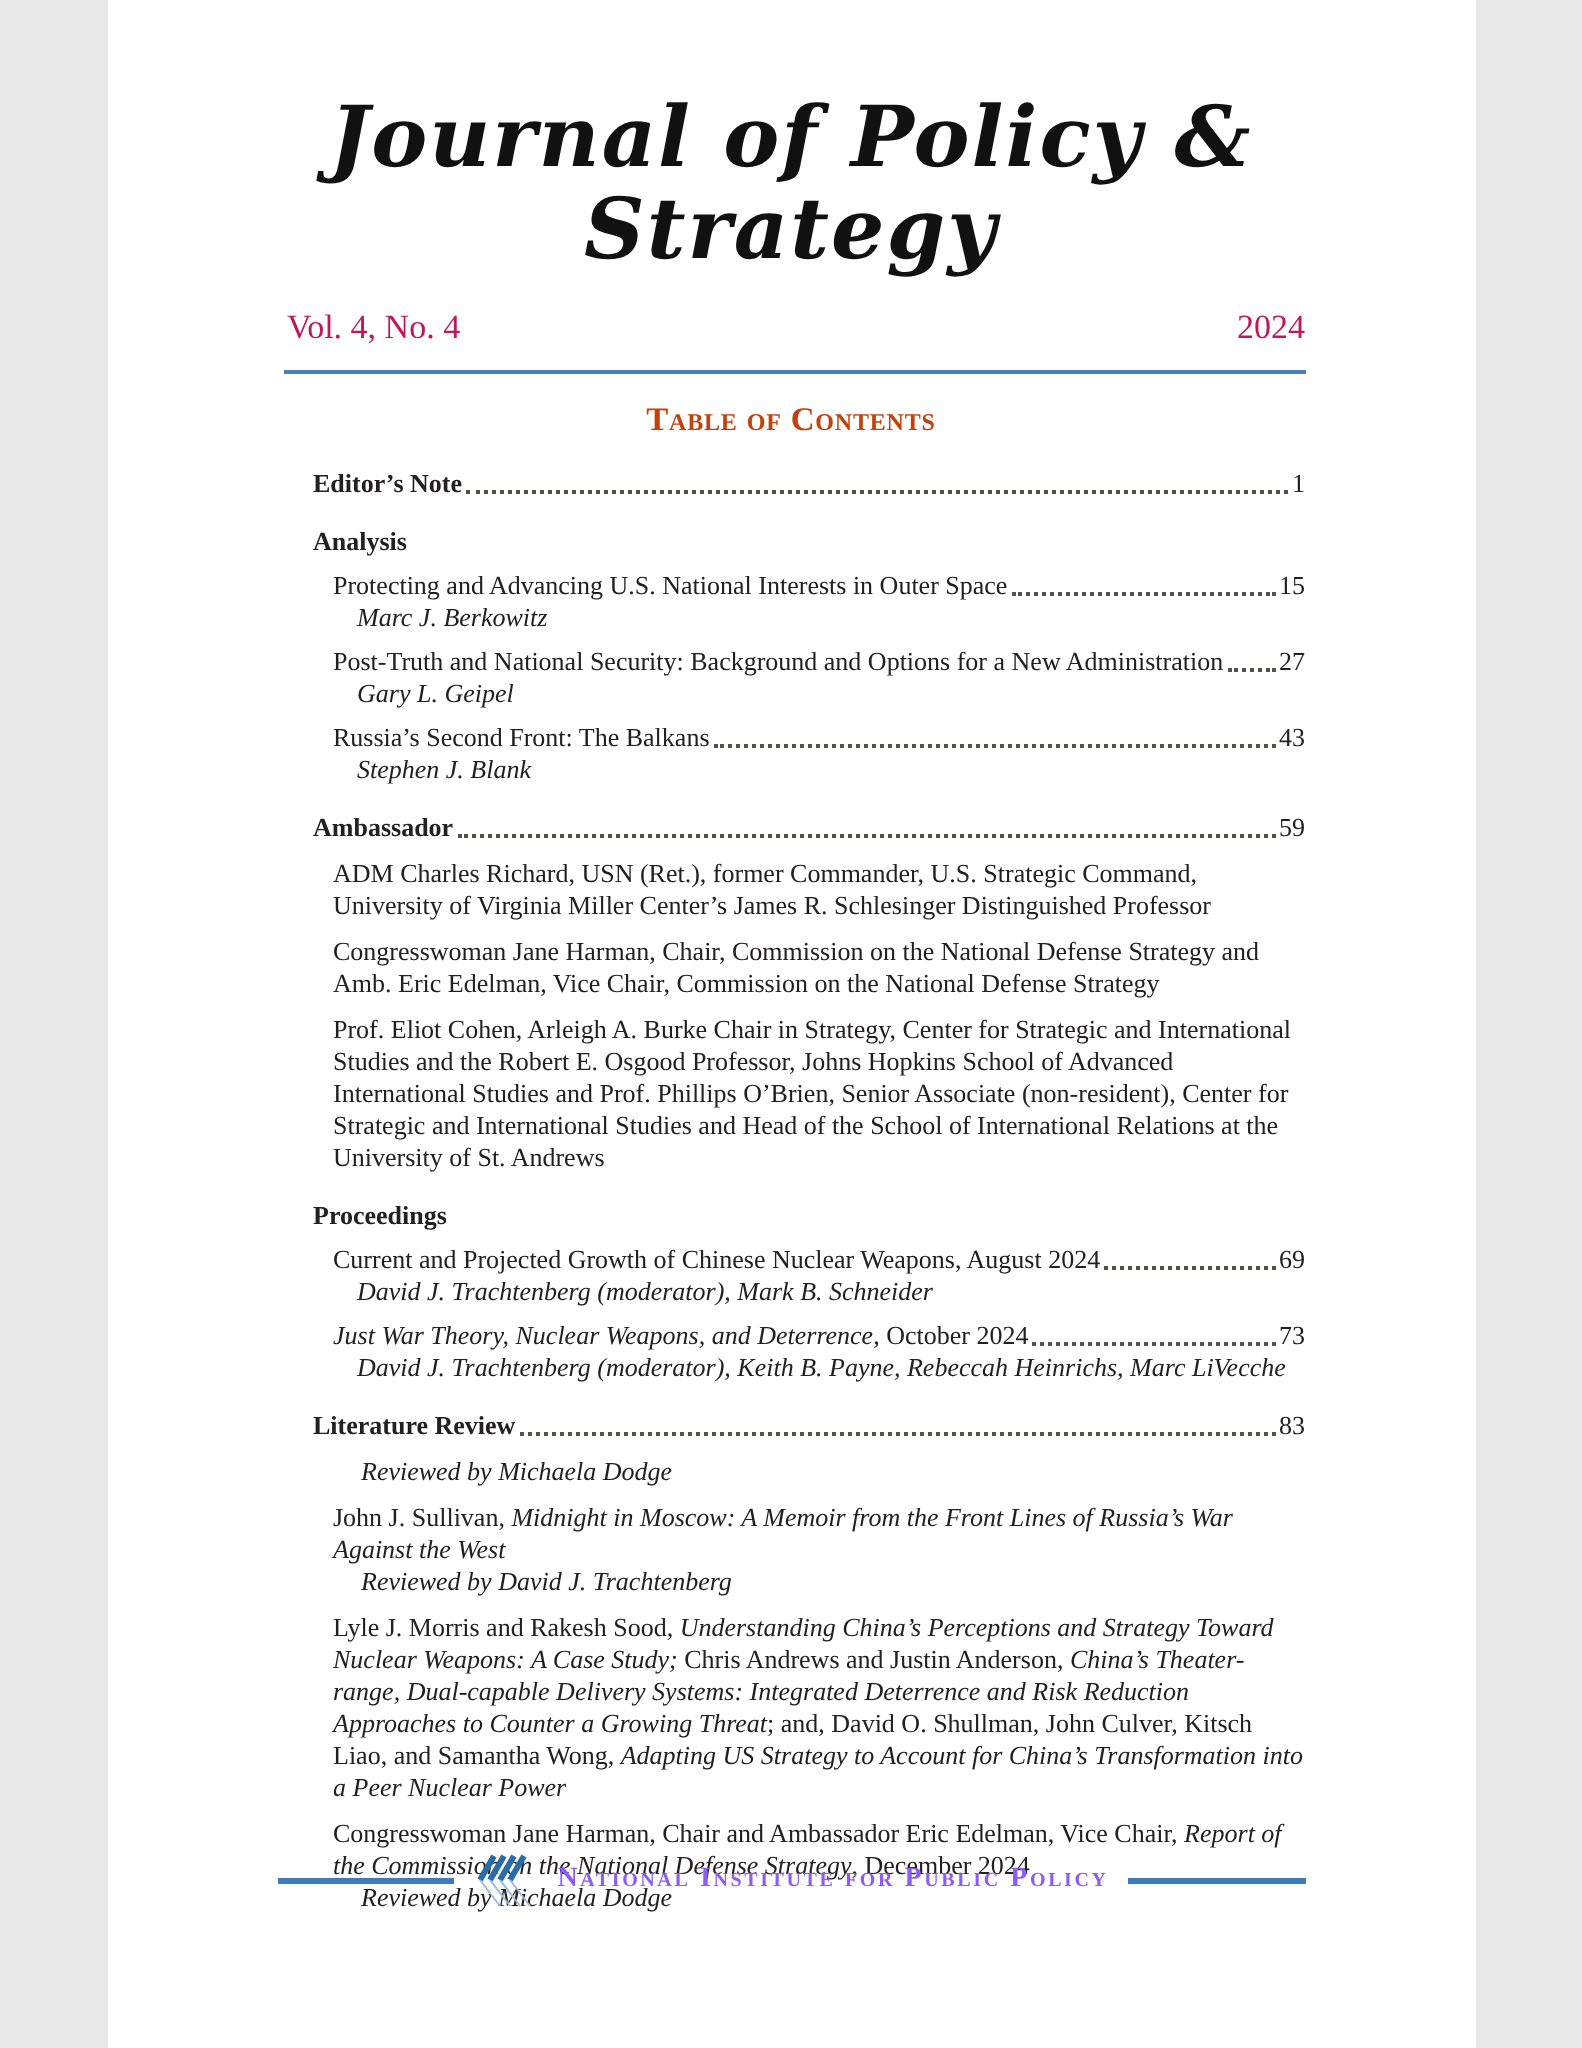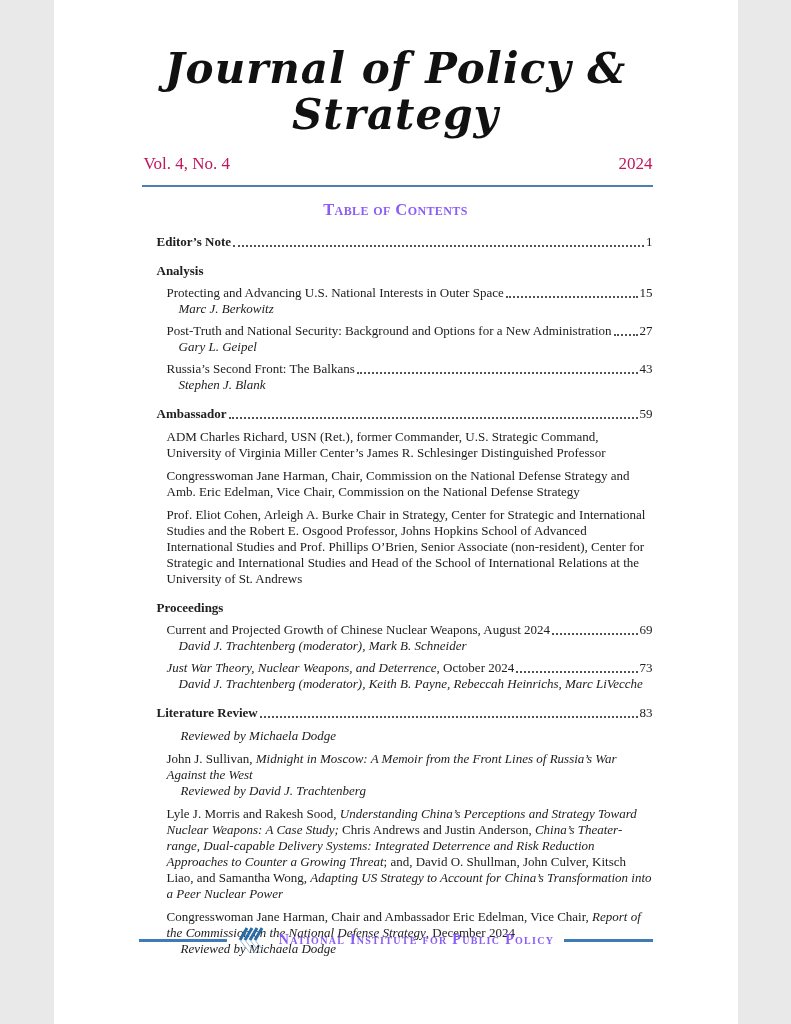--- a/index.html
+++ b/index.html
@@ -38,21 +38,21 @@
     margin: 11px 85px 0 88px;
     border-top: 2px solid #4d7eb4;
   }
   .toc-heading {
     margin-top: 13px;
     text-align: center;
     font-variant: small-caps;
     font-weight: bold;
     font-size: 16.5px;
     letter-spacing: 0.4px;
-    color: #8b5cf6;
+    color: #c2410c;
   }
   
   .content {
     margin: 14px 85px 0 103px;
     font-size: 13px;
     line-height: 16px;
   }
   .toc-line {
     display: flex;
     align-items: baseline;

